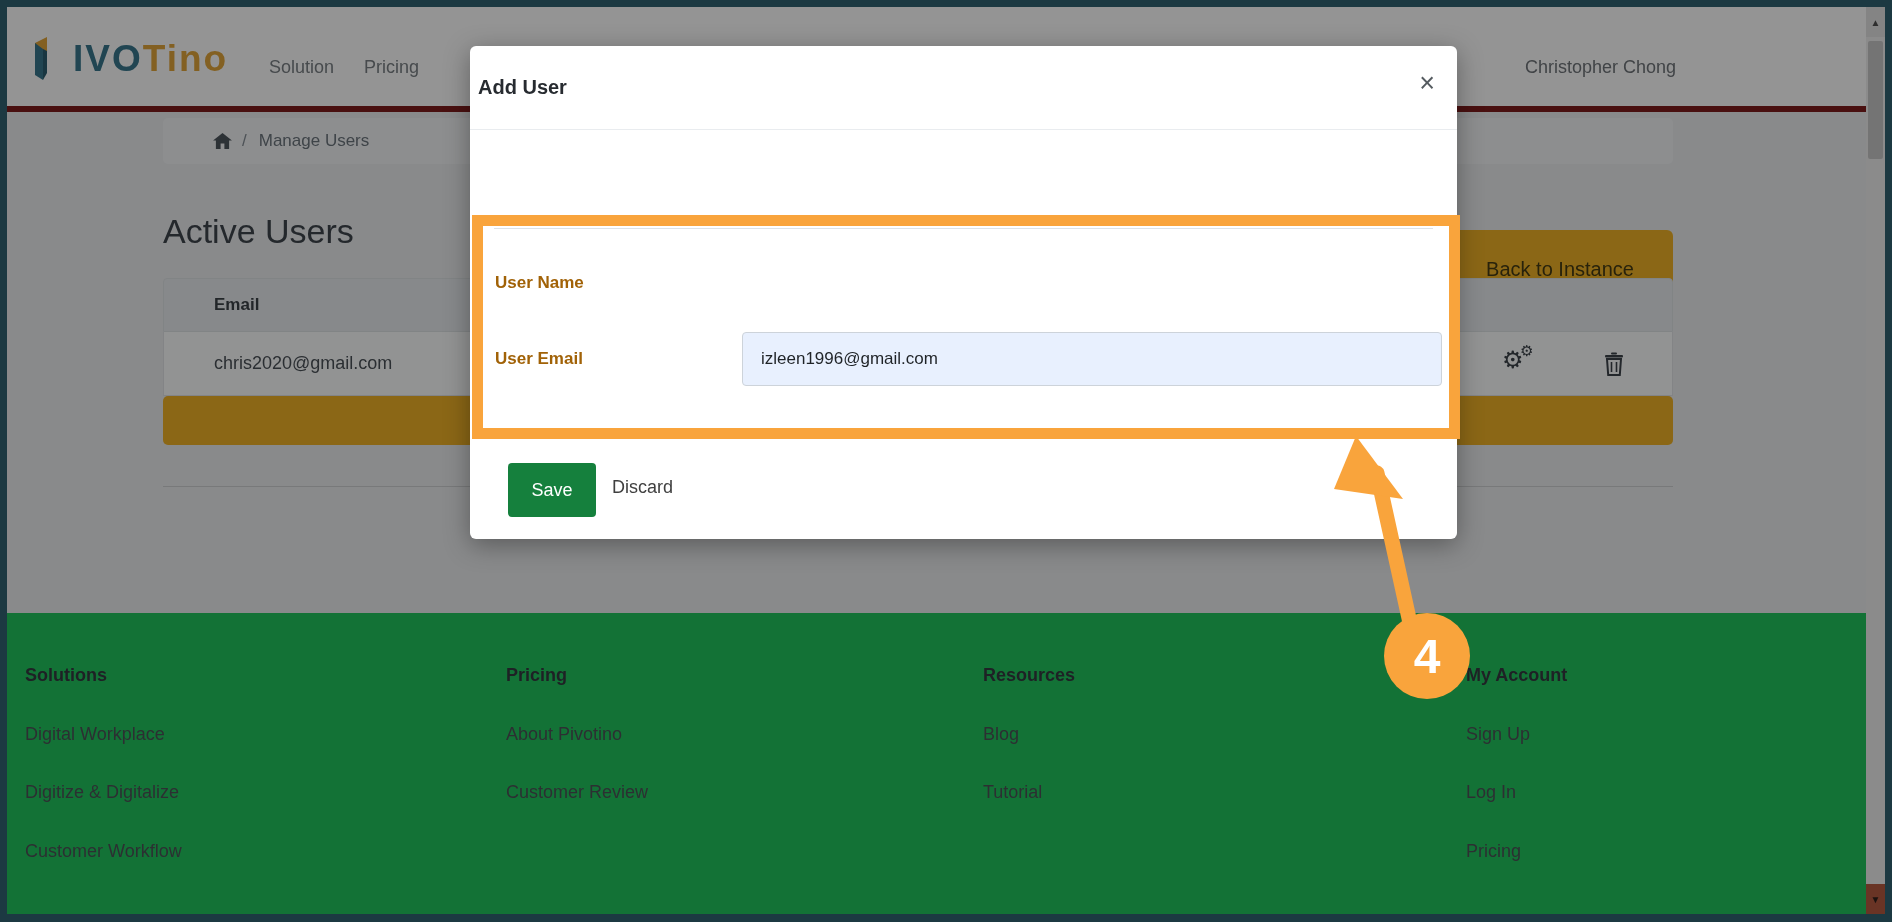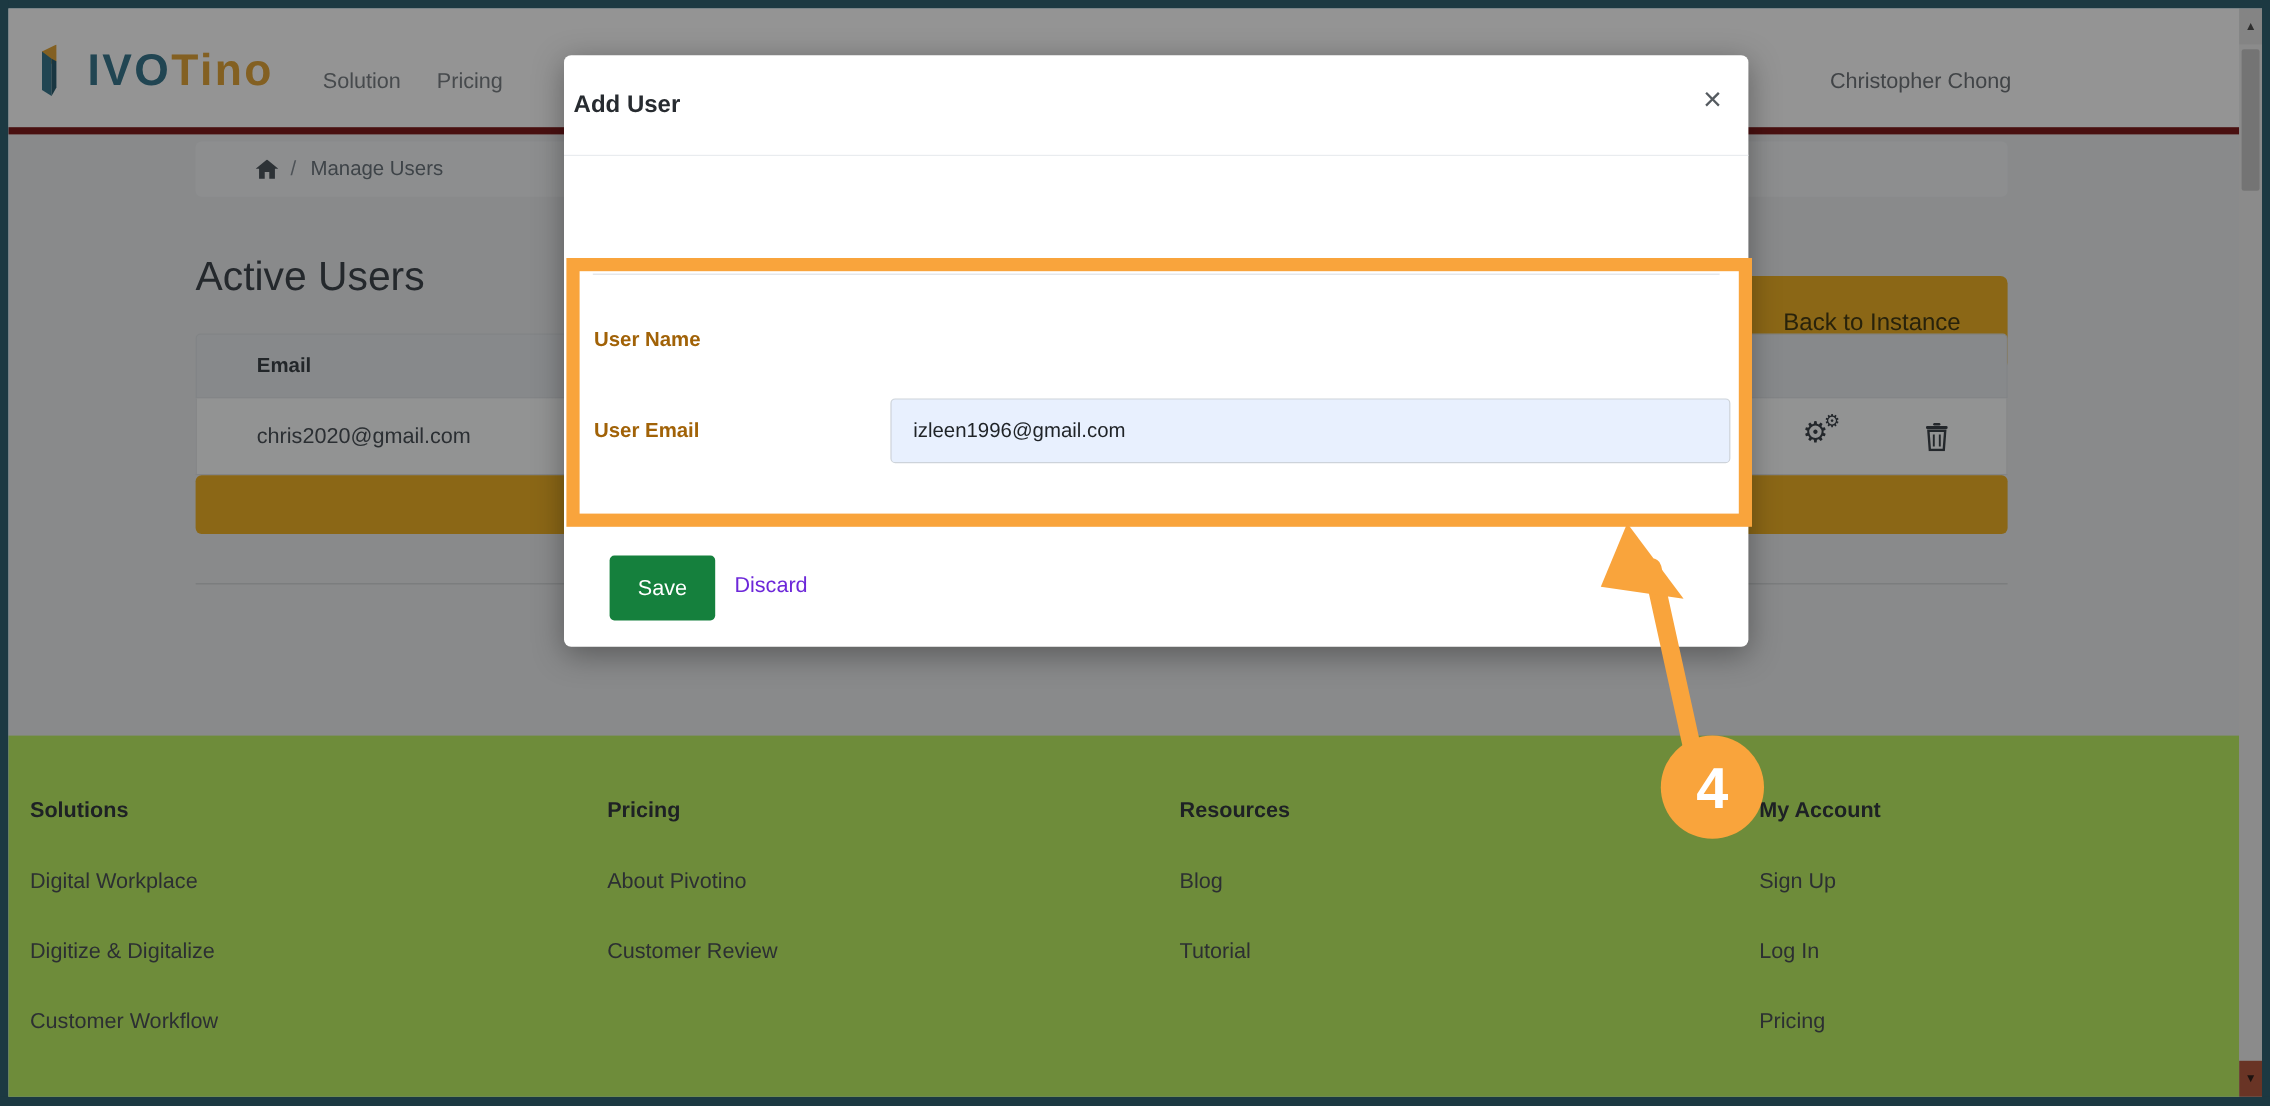--- a/index.html
+++ b/index.html
@@ -36,21 +36,21 @@
   .tbl-head { position:absolute; left:163px; top:278px; width:1510px; height:54px; background:#e9ecef; border:1px solid #dfe3e6; border-radius:4px 4px 0 0; display:flex; align-items:center; padding-left:50px; font-size:17px; font-weight:700; color:#3c4248; }
   .tbl-row { position:absolute; left:163px; top:332px; width:1510px; height:64px; background:#fcfdfe; border:1px solid #e2e4e7; border-top:none; display:flex; align-items:center; padding-left:50px; font-size:18px; color:#4b5258; }
   .row-icons { position:absolute; left:0; top:0; width:100%; height:100%; }
   .icon-cogs { position:absolute; left:1338px; top:14px; color:#3d444b; font-size:24px; }
   .icon-cogs .small-cog { position:absolute; left:18px; top:-4px; font-size:15px; }
   .icon-trash { position:absolute; left:1440px; top:20px; }
 
   .add-bar { position:absolute; left:163px; top:396px; width:1510px; height:49px; background:#efb226; border-radius:5px; }
   .rule { position:absolute; left:163px; top:486px; width:1510px; height:1px; background:rgba(0,0,0,0.12); }
 
-  .footer { position:absolute; left:7px; top:613px; width:1859px; height:301px; background:#bef264; }
+  .footer { position:absolute; left:7px; top:613px; width:1859px; height:301px; background:#22c55e; }
   .fcol { position:absolute; top:0; width:330px; }
   .fcol.c0 { left:18px; } .fcol.c1 { left:499px; } .fcol.c2 { left:976px; } .fcol.c3 { left:1459px; }
   .fhead { position:absolute; top:52px; font-size:18px; font-weight:700; color:#343a40; }
   .fitem { position:absolute; font-size:18px; color:#4c5257; }
   .fitem.i0 { top:111px; } .fitem.i1 { top:169px; } .fitem.i2 { top:228px; }
 
   
   .scrollbar { position:absolute; left:1866px; top:7px; width:19px; height:907px; background:#f0f0f0; }
   .sb-btn { position:absolute; left:0; width:19px; height:30px; display:flex; align-items:center; justify-content:center; font-size:10px; color:#505050; background:#e4e4e4; }
   .sb-btn.up { top:0; }
@@ -65,21 +65,21 @@
   .modal-header { position:absolute; left:0; top:0; width:100%; height:84px; border-bottom:1px solid #e9ecef; display:flex; align-items:center; padding-left:8px; }
   .modal-title { font-size:20px; font-weight:700; color:#272b30; }
   .modal-close { position:absolute; right:22px; top:24px; font-size:27px; color:#555b60; line-height:1; cursor:pointer; }
   .tab { position:absolute; left:24px; top:109px; width:164px; height:74px; background:#fff; border:1px solid #dee2e6; border-bottom:none; border-radius:6px 6px 0 0; display:flex; align-items:center; justify-content:center; font-size:16.5px; color:#42484e; }
   .tabline { position:absolute; left:24px; top:182px; width:939px; height:1px; background:#dee2e6; }
   .f-label { position:absolute; left:25px; font-size:17px; font-weight:700; color:#a16207; }
   .f-label.r0 { top:227px; } .f-label.r1 { top:303px; }
   .f-input { position:absolute; left:272px; width:1170px; height:54px; background:#e8f0fe; border:1px solid #cdd3da; border-radius:4px; font-size:17px; color:#1f2327; padding-left:18px; font-family:"Liberation Sans", sans-serif; max-width:700px; }
   .f-input.r0 { top:210px; } .f-input.r1 { top:286px; }
   .btn-save { position:absolute; left:22px; top:417px; width:88px; height:54px; background:#15803d; border:none; border-radius:4px; color:#ffffff; font-size:18px; font-family:"Liberation Sans", sans-serif; cursor:pointer;margin-left:16px; }
-  .btn-discard { position:absolute; left:142px; top:431px; font-size:18px; color:#6d28d9; cursor:pointer; }
+  .btn-discard { position:absolute; left:142px; top:431px; font-size:18px; color:#404040; cursor:pointer; }
 
   
   .highlight-box { position:absolute; left:472px; top:215px; width:988px; height:224px; border:11px solid #f9a43c; z-index:30; }
   .annotation { position:absolute; inset:0; z-index:40; pointer-events:none; }
 </style>
 </head>
 <body>
 
 <div class="page">
 

